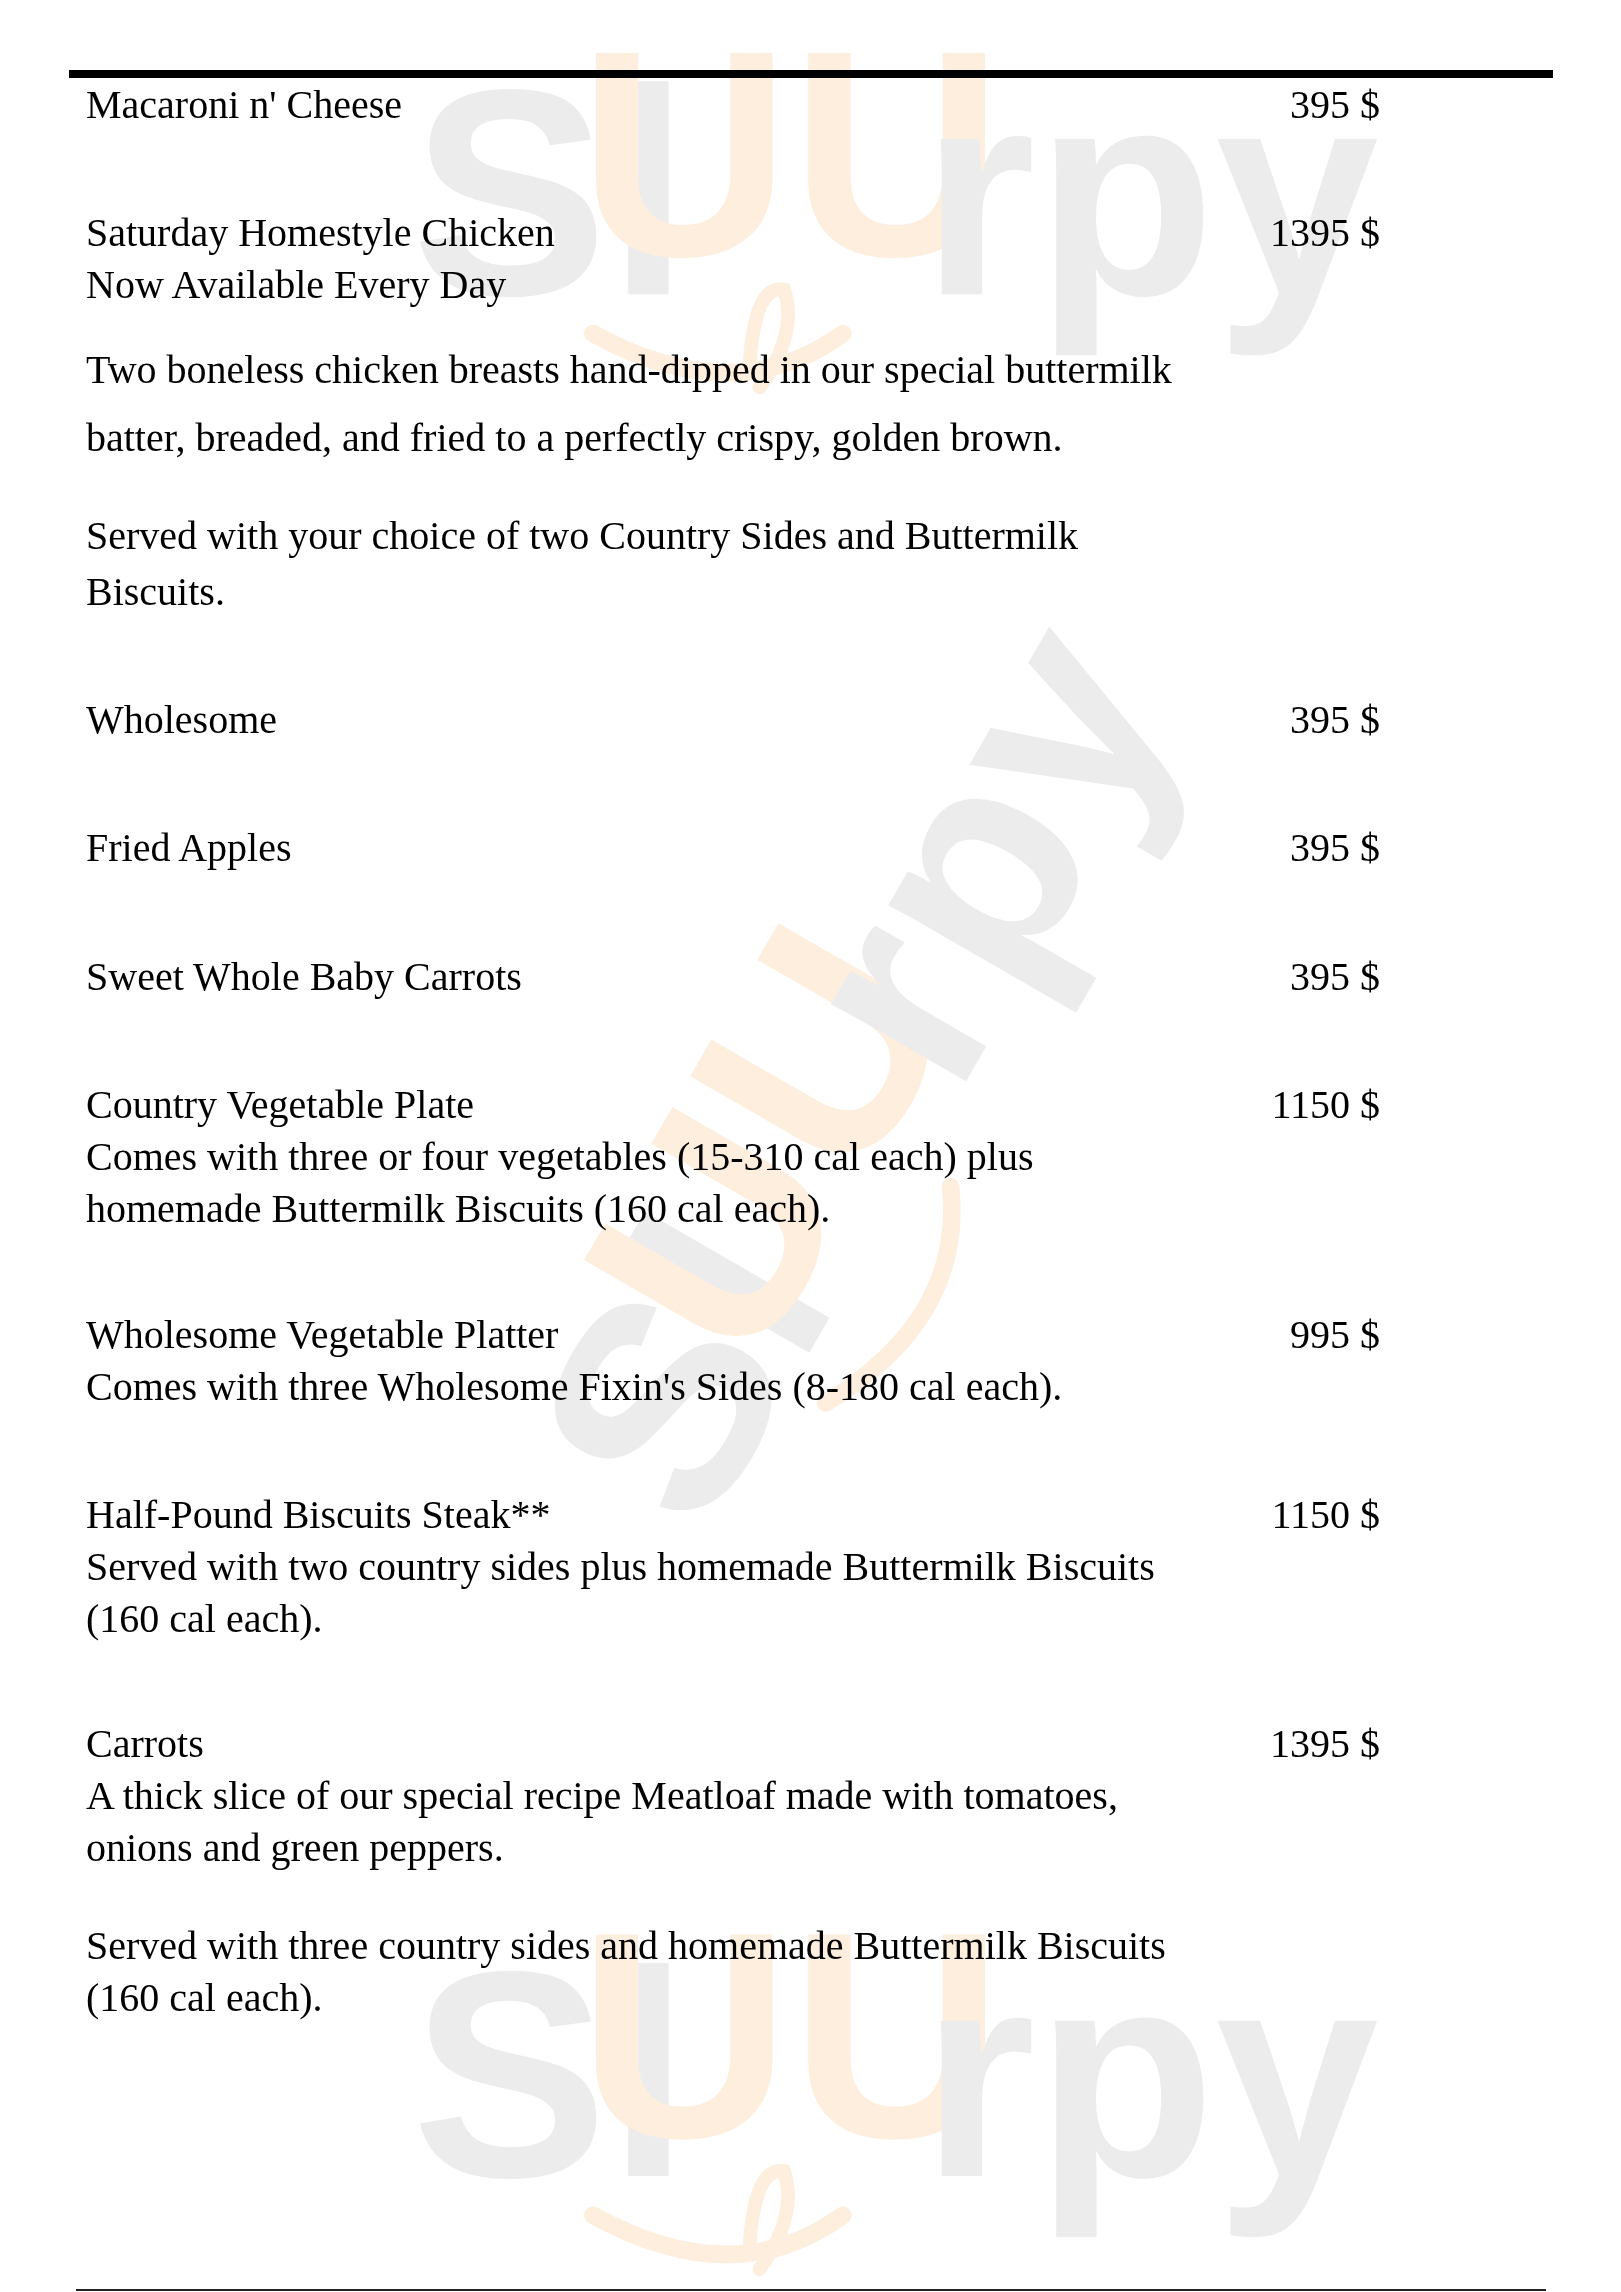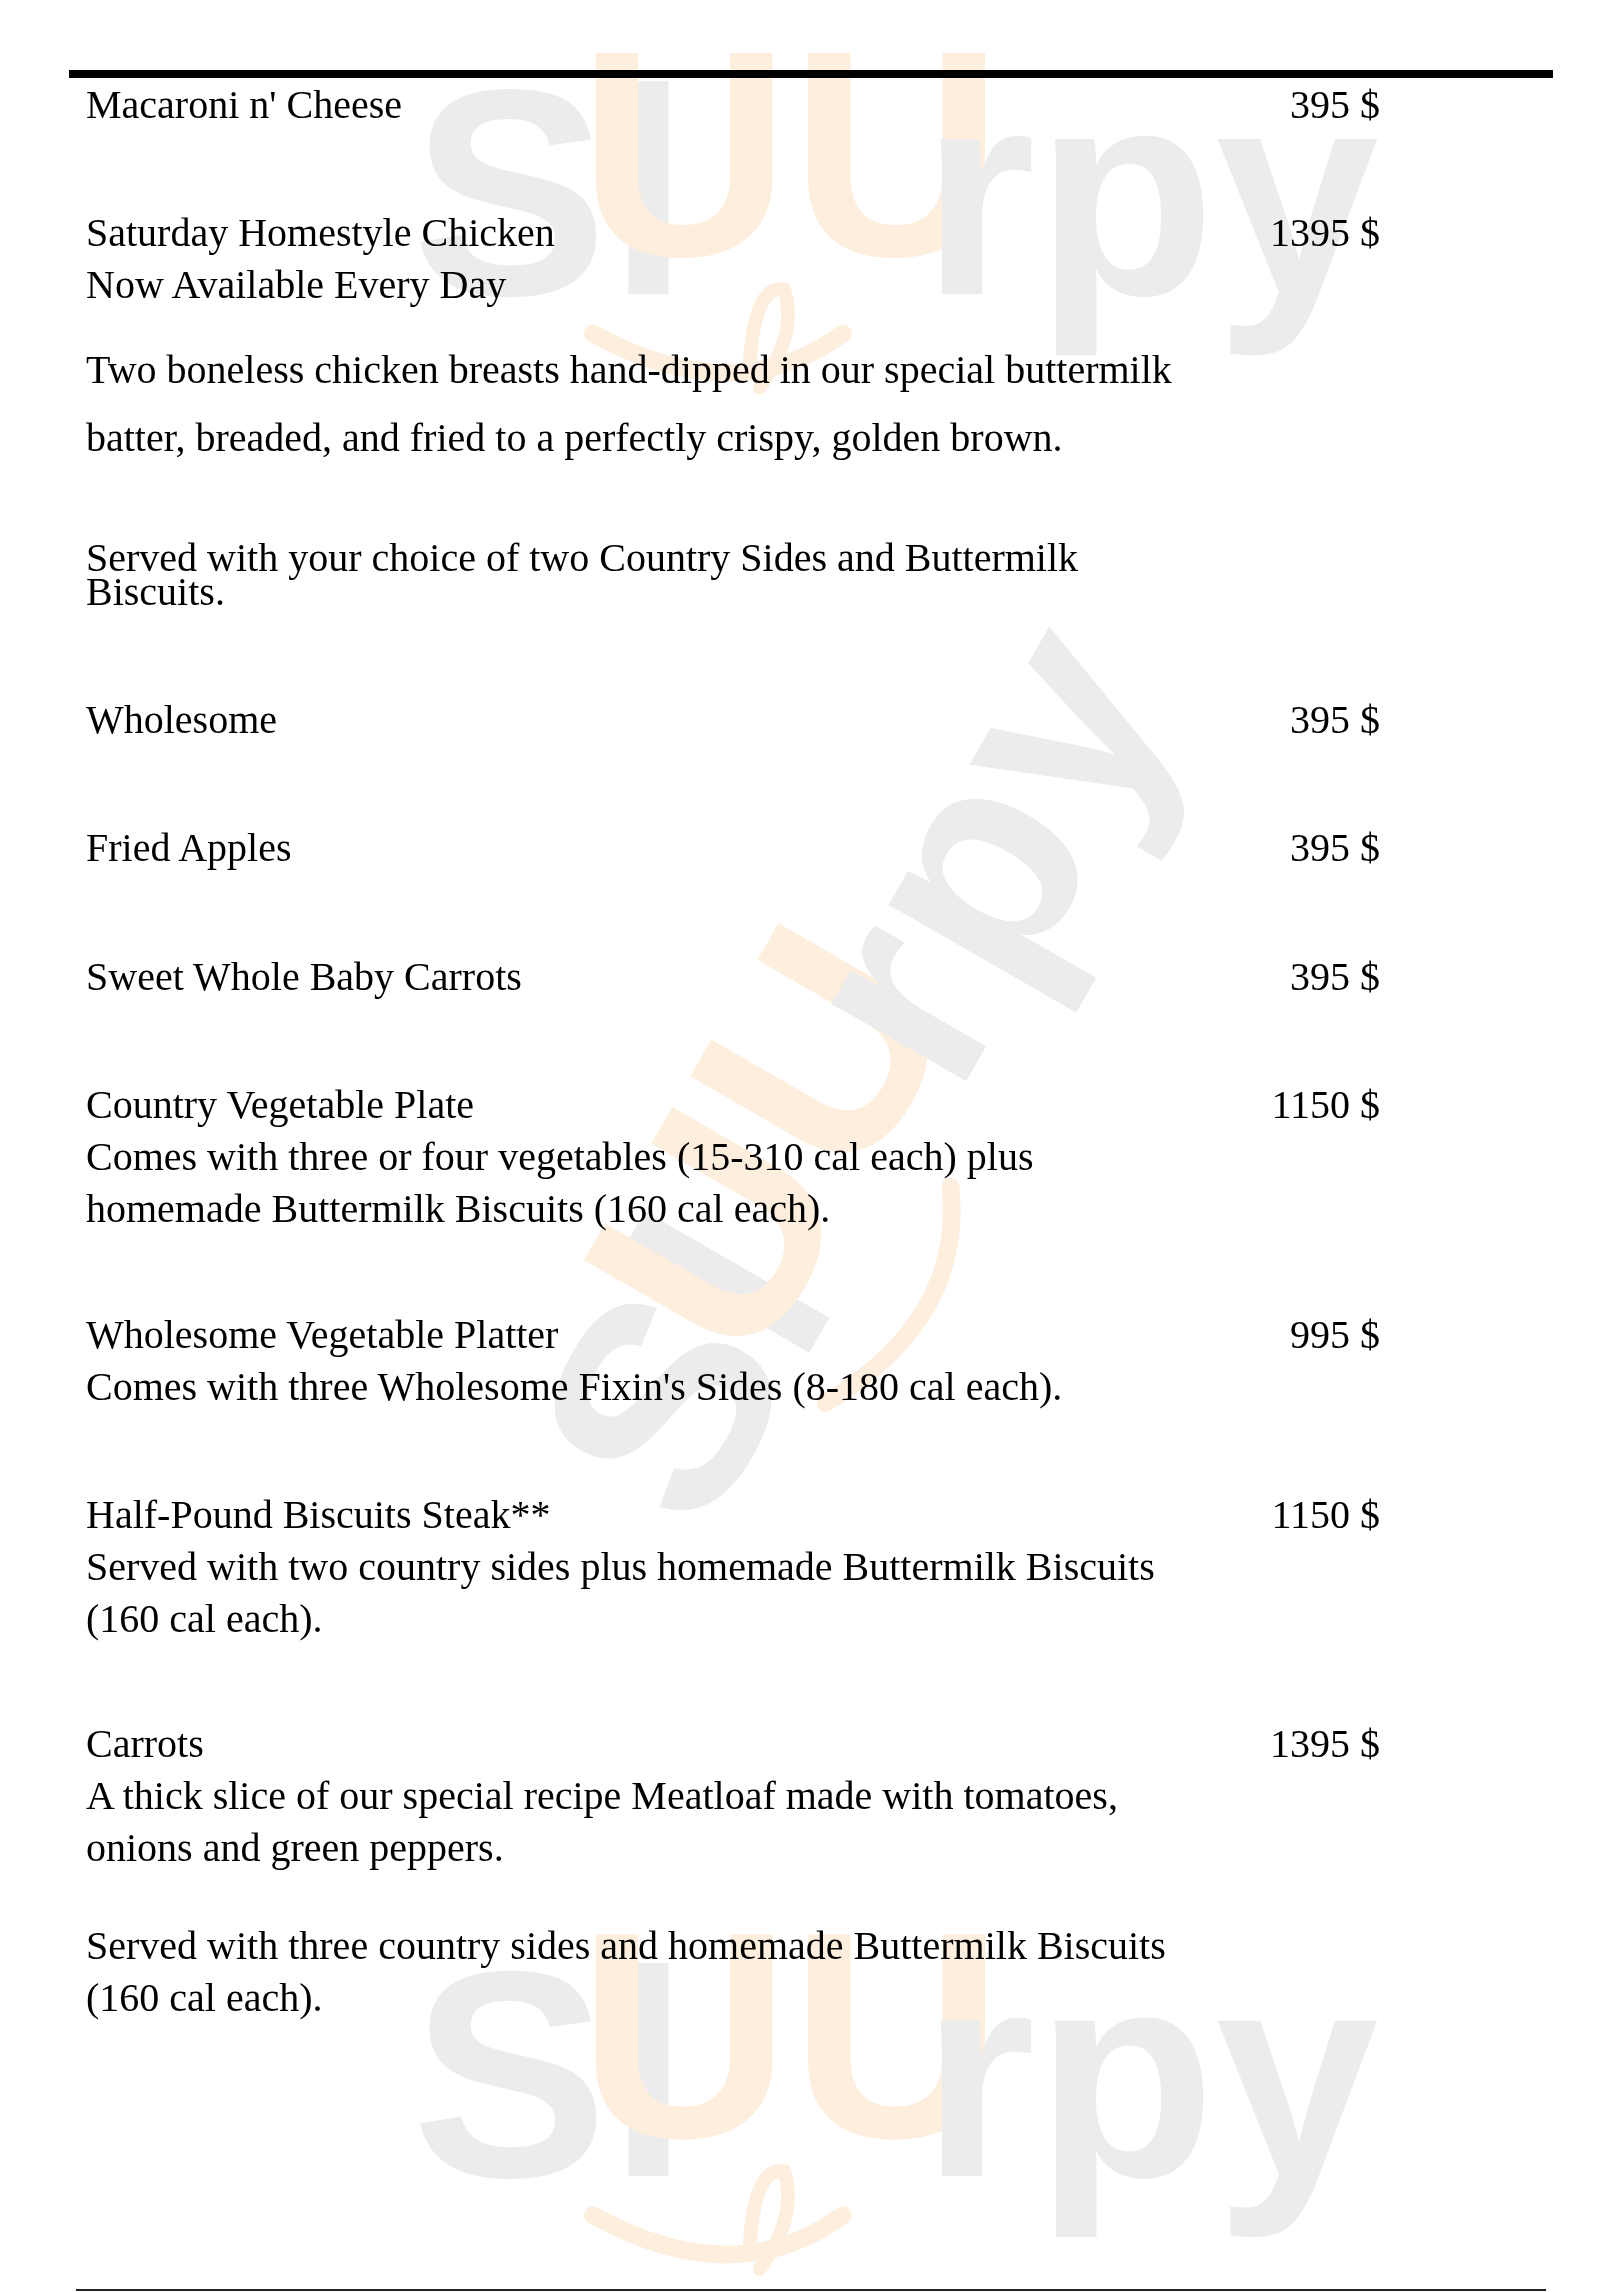--- a/index.html
+++ b/index.html
@@ -61,21 +61,21 @@
     <p class="line" style="top:79px">Macaroni n' Cheese</p>
     <p class="price" style="top:79px">395 $</p>
   </div>
 
   <div>
     <p class="line" style="top:207px">Saturday Homestyle Chicken</p>
     <p class="price" style="top:207px">1395 $</p>
     <p class="line" style="top:259px">Now Available Every Day</p>
     <p class="line" style="top:344px">Two boneless chicken breasts hand-dipped in our special buttermilk</p>
     <p class="line" style="top:412px">batter, breaded, and fried to a perfectly crispy, golden brown.</p>
-    <p class="line" style="top:532px">Served with your choice of two Country Sides and Buttermilk</p>
+    <p class="line" style="top:510px">Served with your choice of two Country Sides and Buttermilk</p>
     <p class="line" style="top:566px">Biscuits.</p>
   </div>
 
   <div>
     <p class="line" style="top:694px">Wholesome</p>
     <p class="price" style="top:694px">395 $</p>
   </div>
 
   <div>
     <p class="line" style="top:822px">Fried Apples</p>

